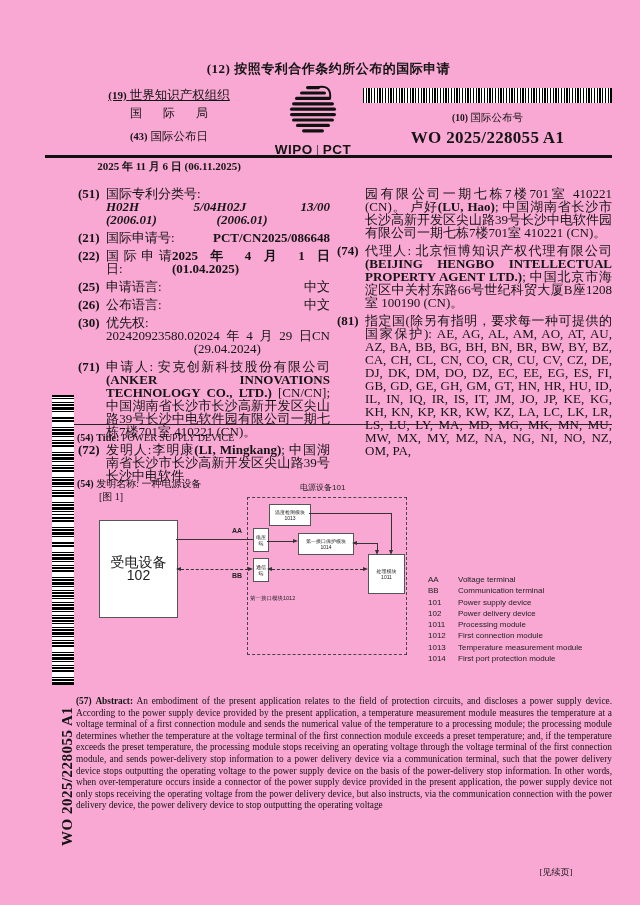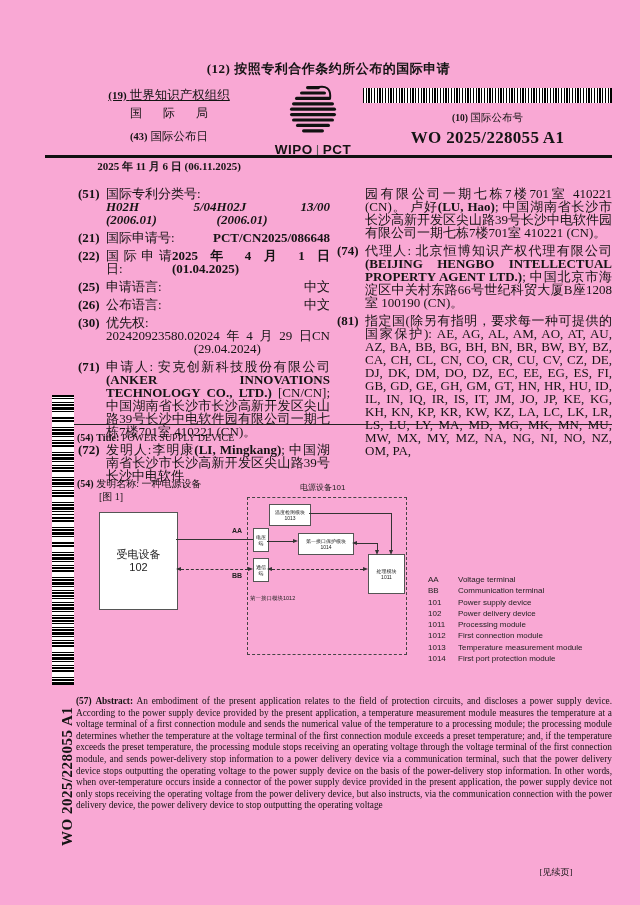--- a/index.html
+++ b/index.html
@@ -55,21 +55,21 @@
 
   
   .fig { position:absolute; top:478px; left:0; width:640px; height:219px;
          font-family:"Liberation Sans", sans-serif; color:#222; }
   .fig .abs { position:absolute; }
   .fig-label { left:99px; top:12px; font-size:10px; font-family:"Liberation Serif",serif; color:#141414; }
   .outer-label { left:300px; top:4px; font-size:8px; }
   .outer-box { left:247px; top:19px; width:158px; height:156px; border:1px dashed #444; }
   .fbox { position:absolute; border:1px solid #555; display:flex; flex-direction:column;
           align-items:center; justify-content:center; text-align:center; background:#fff; }
-  .receiver { left:99px; top:34px; width:77px; height:96px; font-size:11px; line-height:13px;align-items:center; }
+  .receiver { left:99px; top:42px; width:77px; height:96px; font-size:14px; line-height:13px;align-items:center; }
   .temp     { left:269px; top:26px; width:40px; height:20px; font-size:5px; line-height:6.5px; }
   .voltage  { left:253px; top:50px; width:14px; height:22px; font-size:5px; line-height:6px; }
   .protect  { left:298px; top:55px; width:54px; height:20px; font-size:5px; line-height:6.5px; }
   .comm     { left:253px; top:80px; width:14px; height:22px; font-size:5px; line-height:6px; }
   .process  { left:368px; top:76px; width:35px; height:38px; font-size:5px; line-height:6.5px; }
   .conn-label { left:250px; top:117px; font-size:5.5px; }
   .t-aa { left:232px; top:49px; font-size:7px; font-weight:bold; }
   .t-bb { left:232px; top:94px; font-size:7px; font-weight:bold; }
   .hl { position:absolute; height:0; border-top:1px solid #333; }
   .hl.dash { border-top-style:dashed; }

